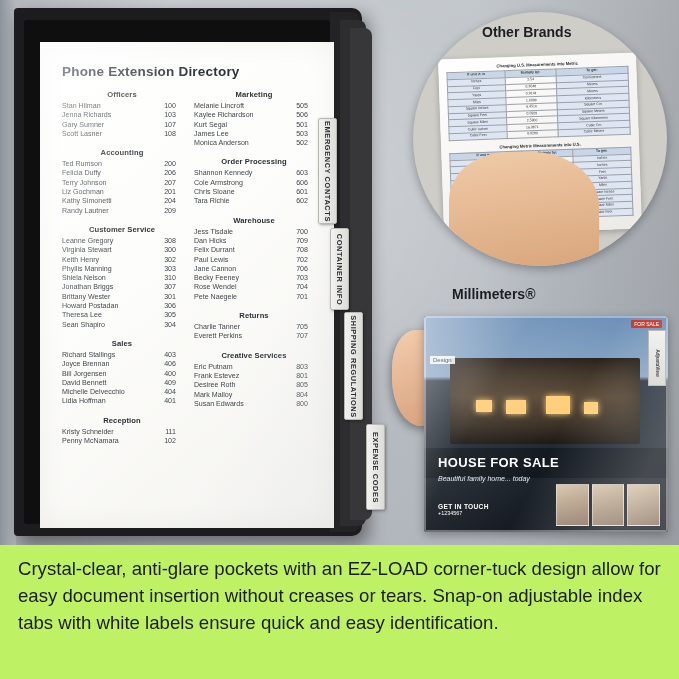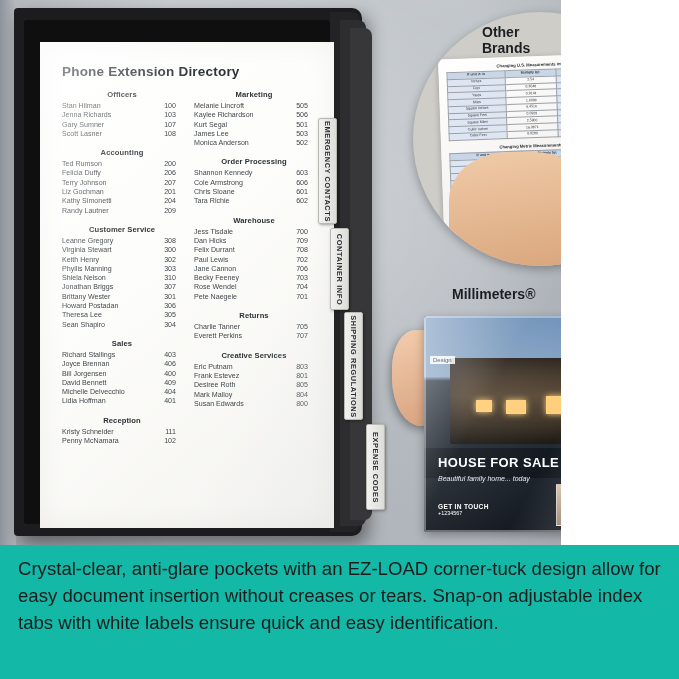--- a/index.html
+++ b/index.html
@@ -17,21 +17,21 @@
     position: relative;
     width: 679px;
     height: 679px;
     overflow: hidden;
   }
 
   
   .photo {
     position: absolute;
     left: 0; top: 0;
-    width: 561px;
+    width: 679px;
     height: 545px;
     background: linear-gradient(160deg, #c9cdd2 0%, #bfc4c9 35%, #b9bec4 60%, #aeb3b9 100%);
     overflow: hidden;
   }
   .wall-shadow {
     position: absolute;
     left: 0; top: 0; width: 679px; height: 545px;
     background: radial-gradient(ellipse at 30% 40%, rgba(255,255,255,0.35) 0%, rgba(255,255,255,0) 55%),
                 linear-gradient(to right, rgba(0,0,0,0.10), rgba(0,0,0,0) 25%, rgba(0,0,0,0) 70%, rgba(0,0,0,0.12));
   }
@@ -324,21 +324,21 @@
     background: linear-gradient(160deg, #f3cdae, #d7a07c);
     border-radius: 40% 30% 30% 50%;
     box-shadow: -2px 3px 8px rgba(0,0,0,0.35);
   }
 
   
   .caption {
     position: absolute;
     left: 0; top: 545px;
     width: 679px; height: 134px;
-    background: #14b8a6;
+    background: #bef264;
     padding: 10px 18px 0 18px;
     box-sizing: border-box;
   }
   .caption p {
     margin: 0;
     font-size: 18.6px;
     line-height: 27px;
     color: #1c1c1c;
     font-family: "Liberation Sans", sans-serif;
   }

